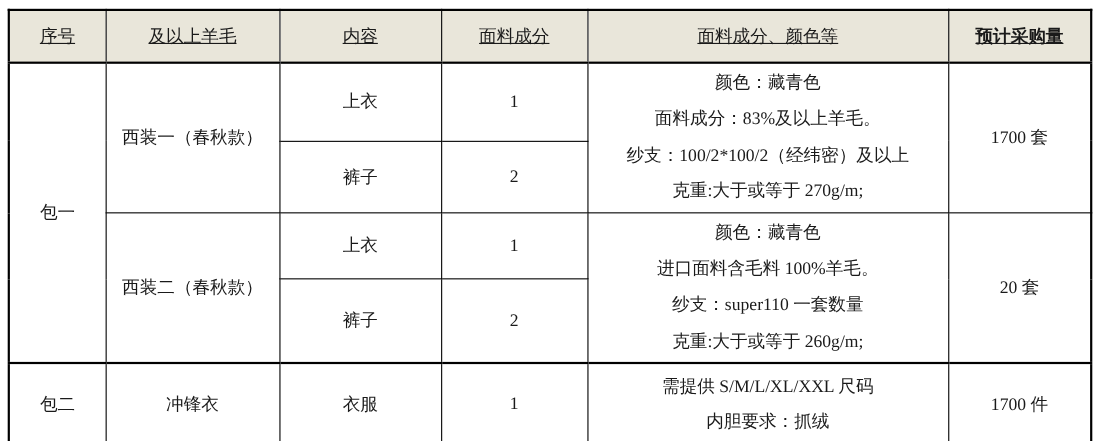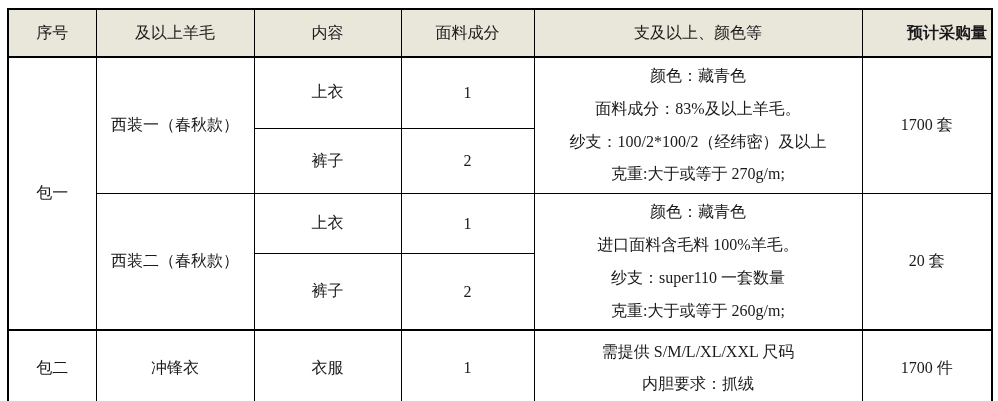--- a/index.html
+++ b/index.html
@@ -30,24 +30,24 @@
     font-size: 16px;
     padding: 2px 4px;
     box-sizing: border-box;
     overflow: hidden;
   }
   table.proc-table thead th {
     background: #e9e6da;
     font-weight: normal;
     height: 48px;
     border-bottom: 2px solid #000000;
+    text-decoration: underline;
   }
   table.proc-table thead th.bold {
     font-weight: bold;
-    text-align: right;
   }
   td.spec-cell {
     text-align: left;
     padding-left: 13px;
     padding-right: 6px;
     font-family: Liberation Serif, serif;
   }
   .spec-line {
     line-height: 2.05;
     white-space: nowrap;
@@ -71,21 +71,21 @@
       <col style="width:133px">
       <col style="width:328px">
       <col style="width:130px">
     </colgroup>
     <thead>
       <tr>
         <th>序号</th>
         <th>及以上羊毛</th>
         <th>内容</th>
         <th>面料成分</th>
-        <th>支及以上、颜色等</th>
+        <th>面料成分、颜色等</th>
         <th class="bold">预计采购量</th>
       </tr>
     </thead>
     <tbody>
       <tr class="r-top1">
         <td rowspan="4">包一</td>
         <td rowspan="2">西装一（春秋款）</td>
         <td>上衣</td>
         <td>1</td>
         <td rowspan="2" class="spec-cell">

